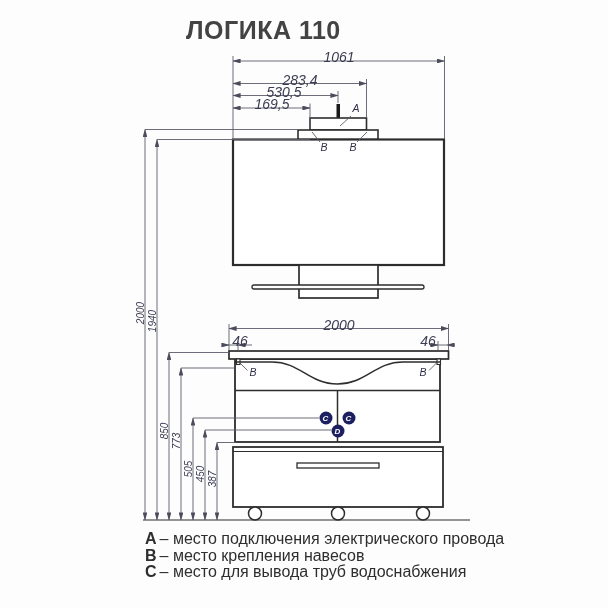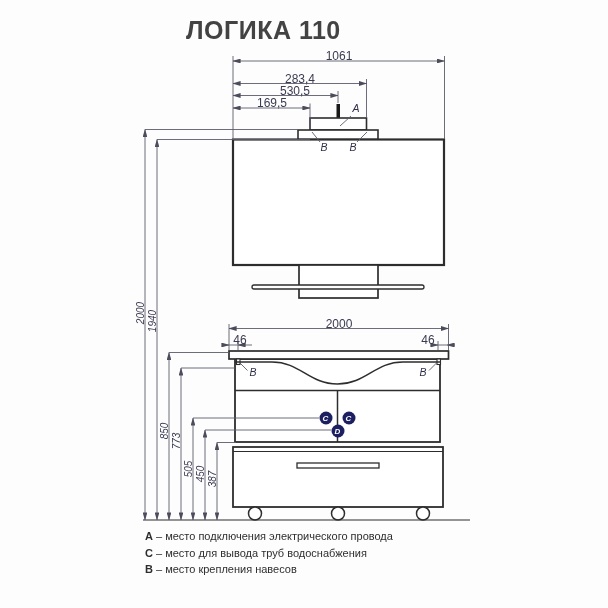--- a/index.html
+++ b/index.html
@@ -6,39 +6,39 @@
   .canvas{
     position:relative;width:608px;height:608px;background:#fdfdfd;overflow:hidden;
     font-family:"Liberation Sans",sans-serif;
   }
   .title{
     position:absolute;left:142px;top:16px;
     font-size:25px;font-weight:700;letter-spacing:.5px;color:#434343;white-space:nowrap;margin-left:44px;
   }
   svg.linework{position:absolute;left:0;top:0;}
   .dim{
-    position:absolute;font-size:12px;color:#3b3b52;white-space:nowrap;
+    position:absolute;font-style:italic;font-size:14px;color:#3b3b52;white-space:nowrap;
     transform:translateX(-50%);
   }
   .dimv{
     position:absolute;font-style:italic;font-size:10px;color:#3b3b52;white-space:nowrap;
     transform:translate(-50%,-50%) rotate(-90deg);
   }
   .mletter{
     position:absolute;font-style:italic;font-size:10.5px;font-weight:500;color:#30304a;
     transform:translate(-50%,-50%);
   }
   .pmark{
     position:absolute;width:13px;height:13px;border-radius:50%;
     background:#1c2060;color:#ffffff;
     font-style:italic;font-weight:700;font-size:8px;line-height:13px;text-align:center;
     transform:translate(-50%,-50%);
   }
   .legend{position:absolute;left:145px;top:530px;}
-  .legend-row{height:16.5px;font-size:11px;color:#2e2e2e;white-space:nowrap;}
+  .legend-row{height:16.5px;font-size:16px;color:#2e2e2e;white-space:nowrap;}
   .legend-row .lt{font-weight:700;margin-right:3px;}
 </style>
 </head>
 <body>
 
 <div class="canvas">
 
   <div class="title">ЛОГИКА 110</div>
 
   <svg class="linework" width="608" height="608" viewBox="0 0 608 608">
@@ -118,21 +118,21 @@
       <path d="M351,116 L340,126"></path>
       <path d="M312,132 L320,142"></path>
       <path d="M367,132 L357,142"></path>
       <path d="M240,363 L247.5,370.5"></path>
       <path d="M436.5,363 L429,370.5"></path>
     </g>
   </svg>
 
   <div class="dim" style="left:339px;top:49px">1061</div>
   <div class="dim" style="left:300px;top:71.5px">283,4</div>
-  <div class="dim" style="left:295px;top:83.5px">530,5</div>
+  <div class="dim" style="left:284px;top:83.5px">530,5</div>
   <div class="dim" style="left:272px;top:96px">169,5</div>
 
   <div class="dim" style="left:339px;top:316.5px">2000</div>
   <div class="dim" style="left:240px;top:333px">46</div>
   <div class="dim" style="left:428px;top:333px">46</div>
 
   <div class="dimv" style="left:139.5px;top:313px">2000</div>
   <div class="dimv" style="left:151.5px;top:321px">1940</div>
   <div class="dimv" style="left:164px;top:431px">850</div>
   <div class="dimv" style="left:176px;top:441px">773</div>
@@ -148,20 +148,20 @@
 
   <div class="pmark" style="left:325.5px;top:418px">C</div>
   <div class="pmark" style="left:348.5px;top:418px">C</div>
   <div class="pmark" style="left:337.5px;top:430.5px">D</div>
 
   <div class="legend">
     <div class="legend-row">
       <span class="lt">A</span><span>– место подключения электрического провода</span>
     </div>
     <div class="legend-row">
-      <span class="lt">C</span><span>– место для вывода труб водоснабжения</span>
+      <span class="lt">B</span><span>– место крепления навесов</span>
     </div>
     <div class="legend-row">
-      <span class="lt">B</span><span>– место крепления навесов</span>
+      <span class="lt">C</span><span>– место для вывода труб водоснабжения</span>
     </div>
   </div>
 
 </div>
 
 </body></html>

